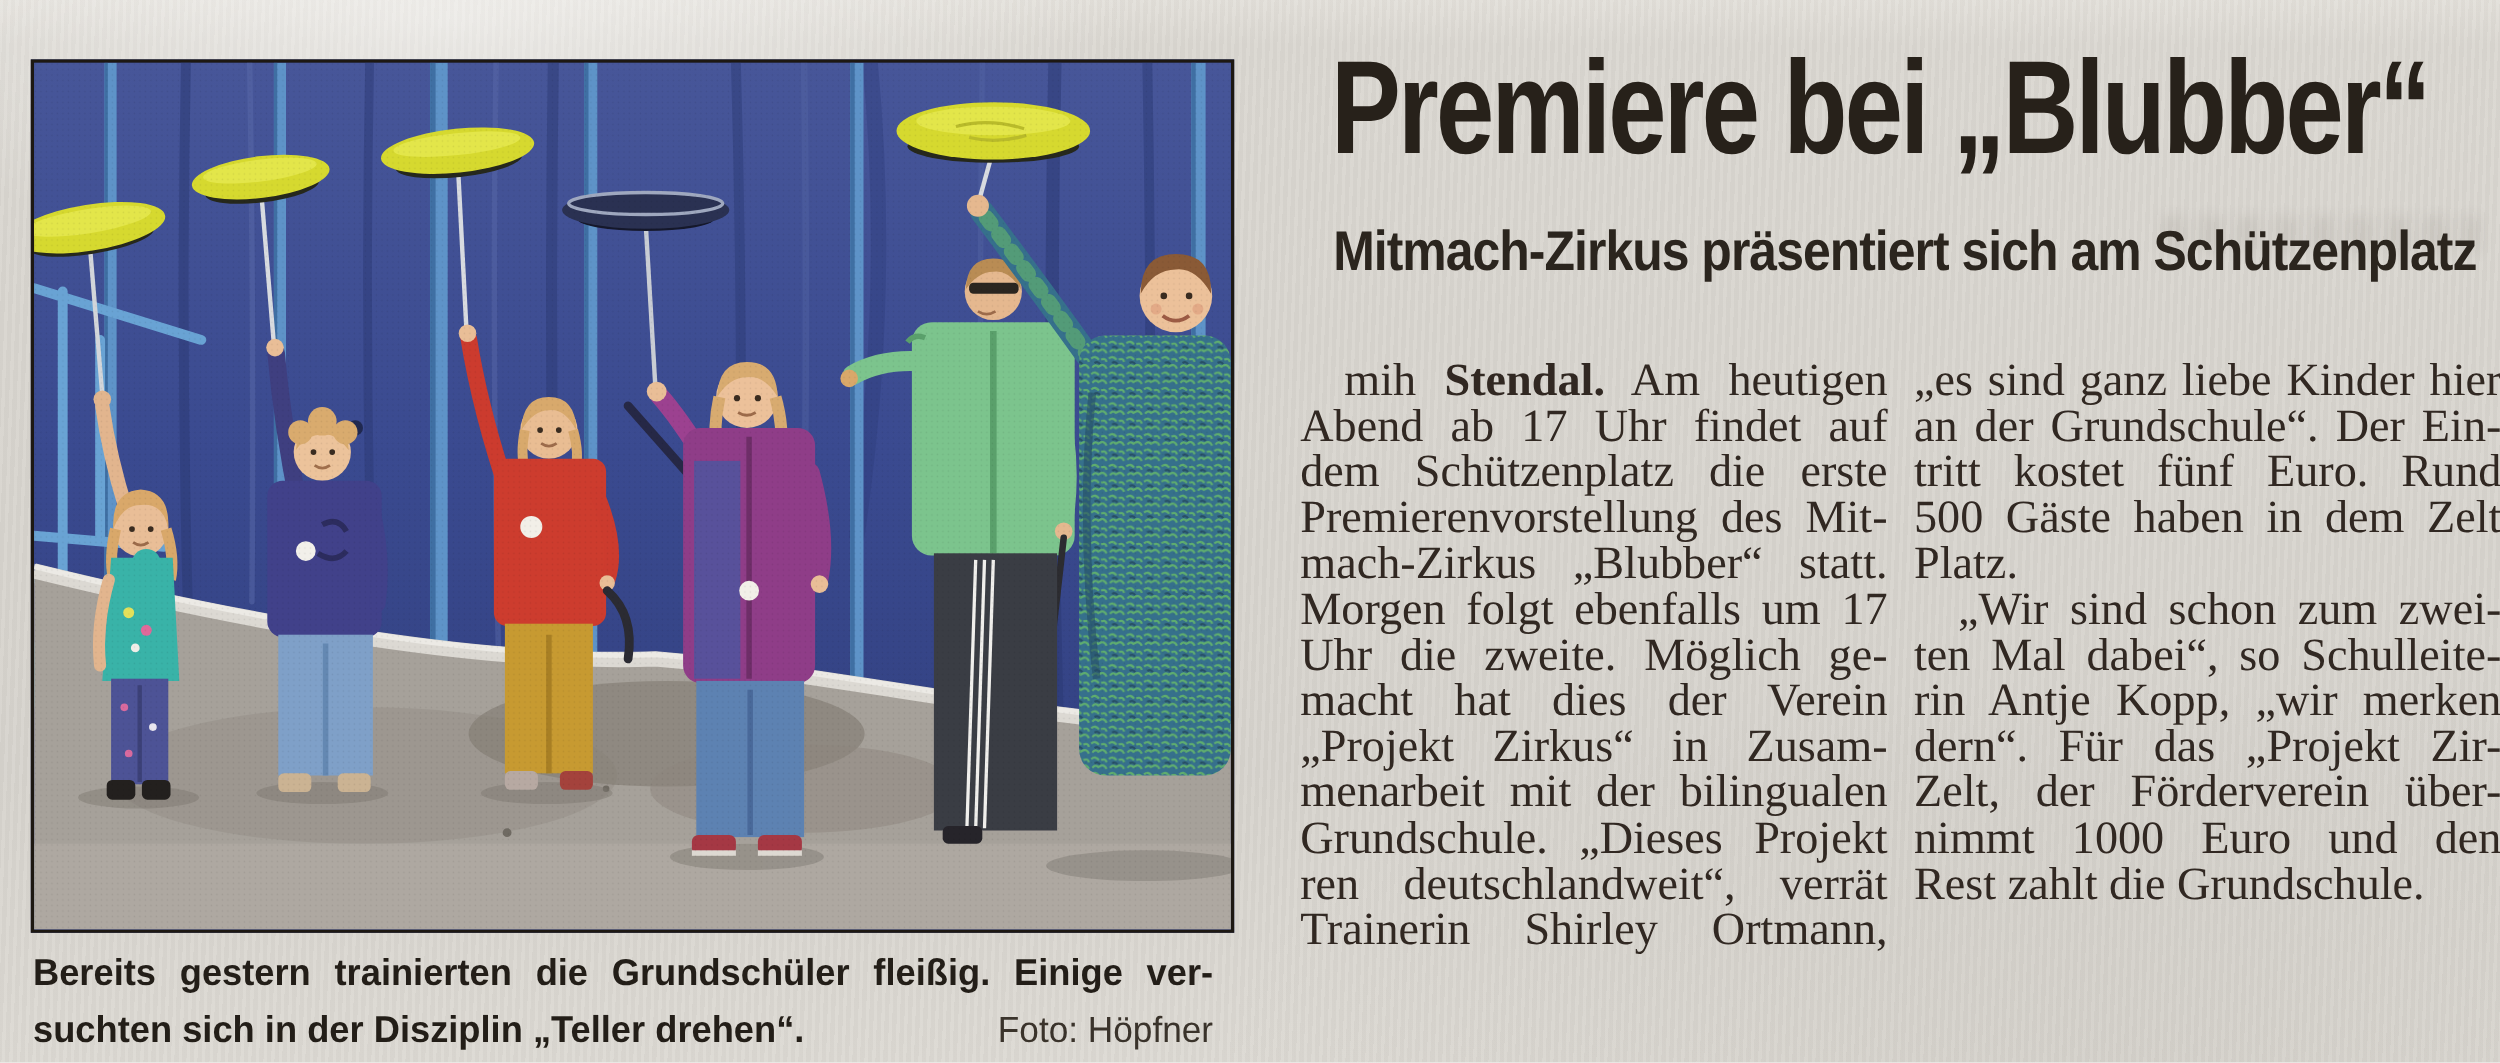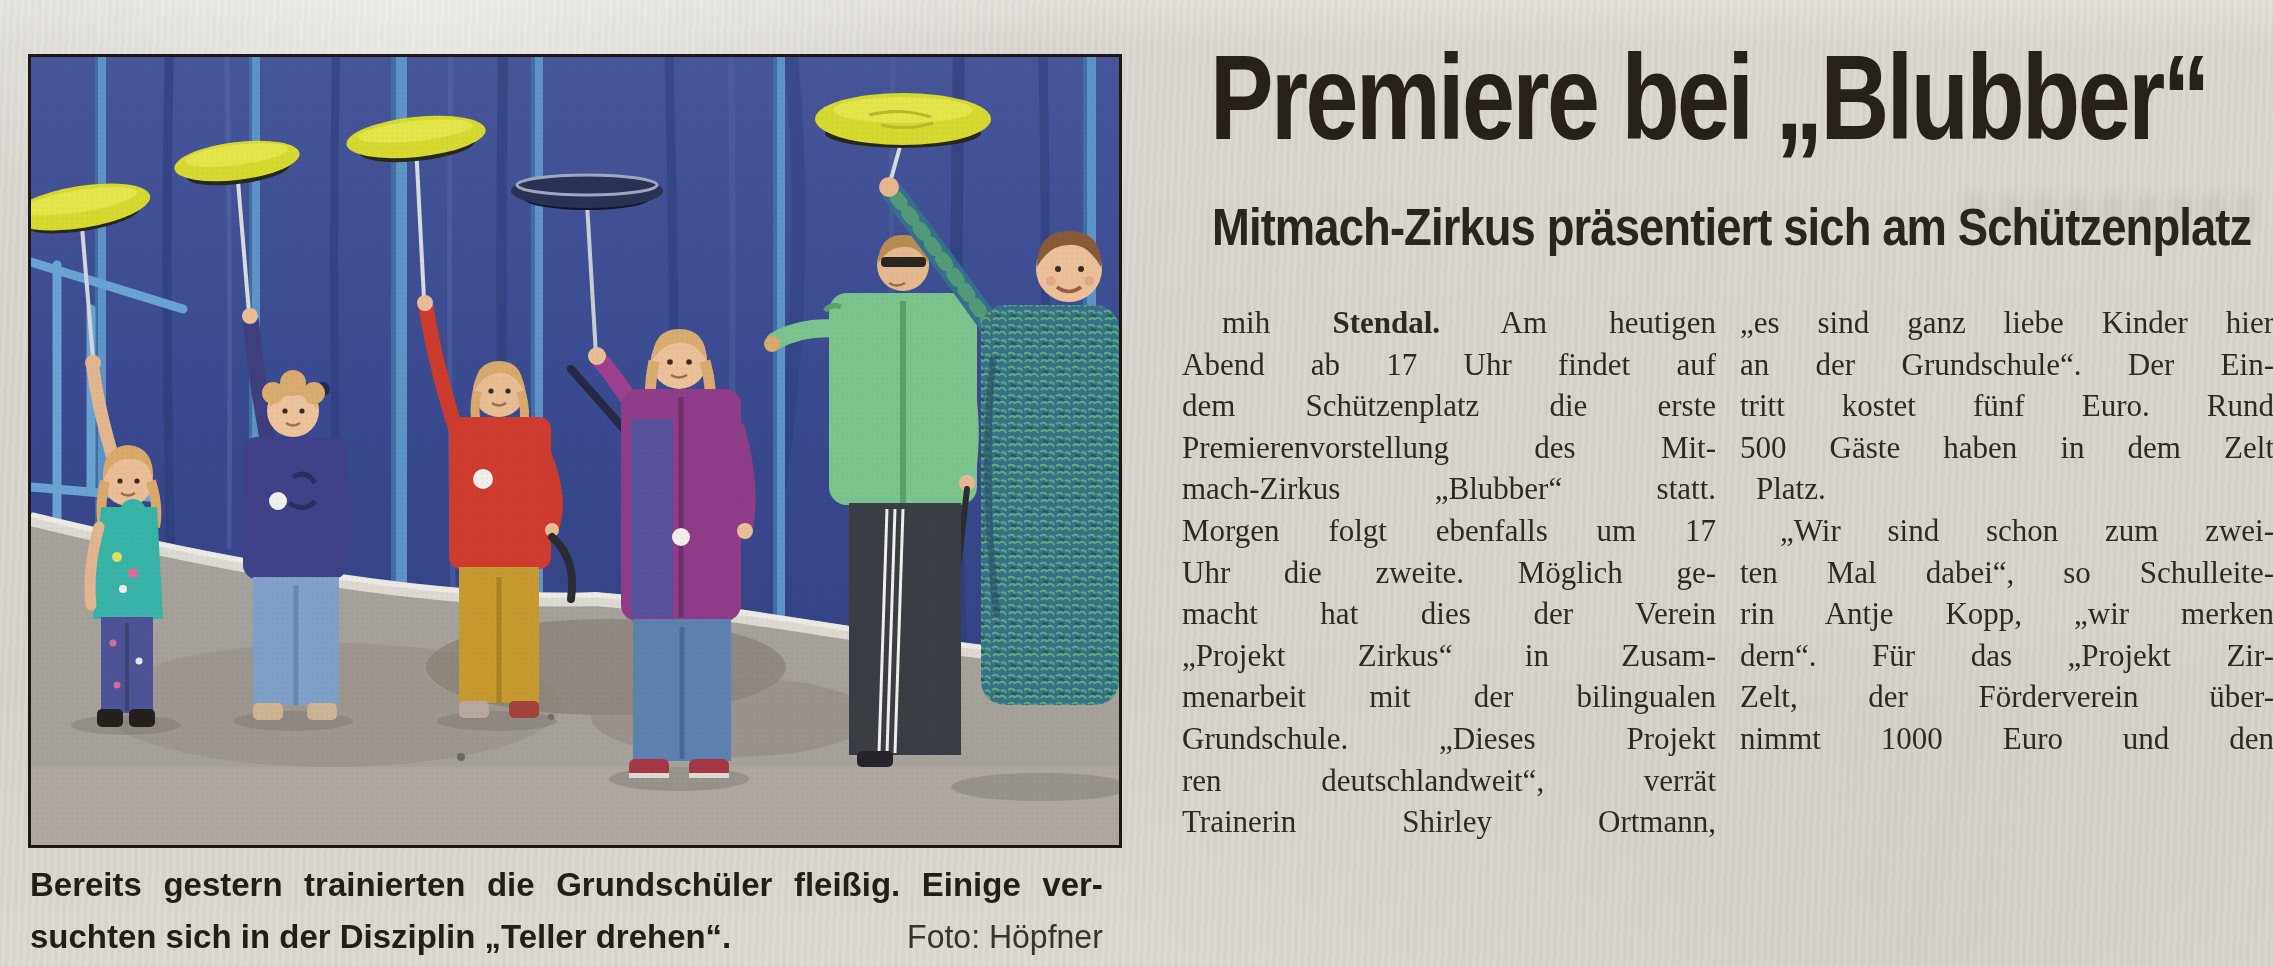--- a/index.html
+++ b/index.html
@@ -42,28 +42,28 @@
     font-size:116px;font-weight:bold;color:#27211a;letter-spacing:-3px;
     transform:scaleX(.82) scaleY(1.04);transform-origin:left top;white-space:nowrap;
   }
   .subheadline{
     position:absolute;left:1212px;top:198px;width:1210px;
     font-size:51px;font-weight:bold;color:#2b251e;letter-spacing:-1px;
     transform:scaleX(.89);transform-origin:left top;white-space:nowrap;
   }
   
   .bodycol{
-    position:absolute;top:302px;width:534px;
+    position:absolute;top:326px;width:534px;
     font-family:"Liberation Serif","DejaVu Serif",serif;
-    font-size:31px;line-height:41.6px;color:#312822;
+    font-size:42px;line-height:41.6px;color:#312822;
   }
   .col1{left:1182px;}
   .col2{left:1740px;}
   .bline{text-align:justify;text-align-last:justify;height:41.6px;overflow:visible;white-space:nowrap;}
-  .bline.nojust{text-align-last:left;margin-left:16px;}
+  .bline.nojust{text-align-last:left;}
   .bline.indent{text-indent:40px;}
   .b{font-weight:bold;}
 </style>
 </head>
 <body>
 
 <div class="paper-texture"></div>
 <div class="ghost-smudge"></div>
 
 <div class="photo-frame">
@@ -337,13 +337,14 @@
     <div class="bline">an der Grundschule“. Der Ein-</div>
     <div class="bline">tritt kostet fünf Euro. Rund</div>
     <div class="bline">500 Gäste haben in dem Zelt</div>
     <div class="bline nojust">Platz.</div>
     <div class="bline indent">„Wir sind schon zum zwei-</div>
     <div class="bline">ten Mal dabei“, so Schulleite-</div>
     <div class="bline">rin Antje Kopp, „wir merken</div>
     <div class="bline">dern“. Für das „Projekt Zir-</div>
     <div class="bline">Zelt, der Förderverein über-</div>
     <div class="bline">nimmt 1000 Euro und den</div>
+    <div class="bline nojust">Rest zahlt die Grundschule.</div>
   </div>
 
 </body></html>

